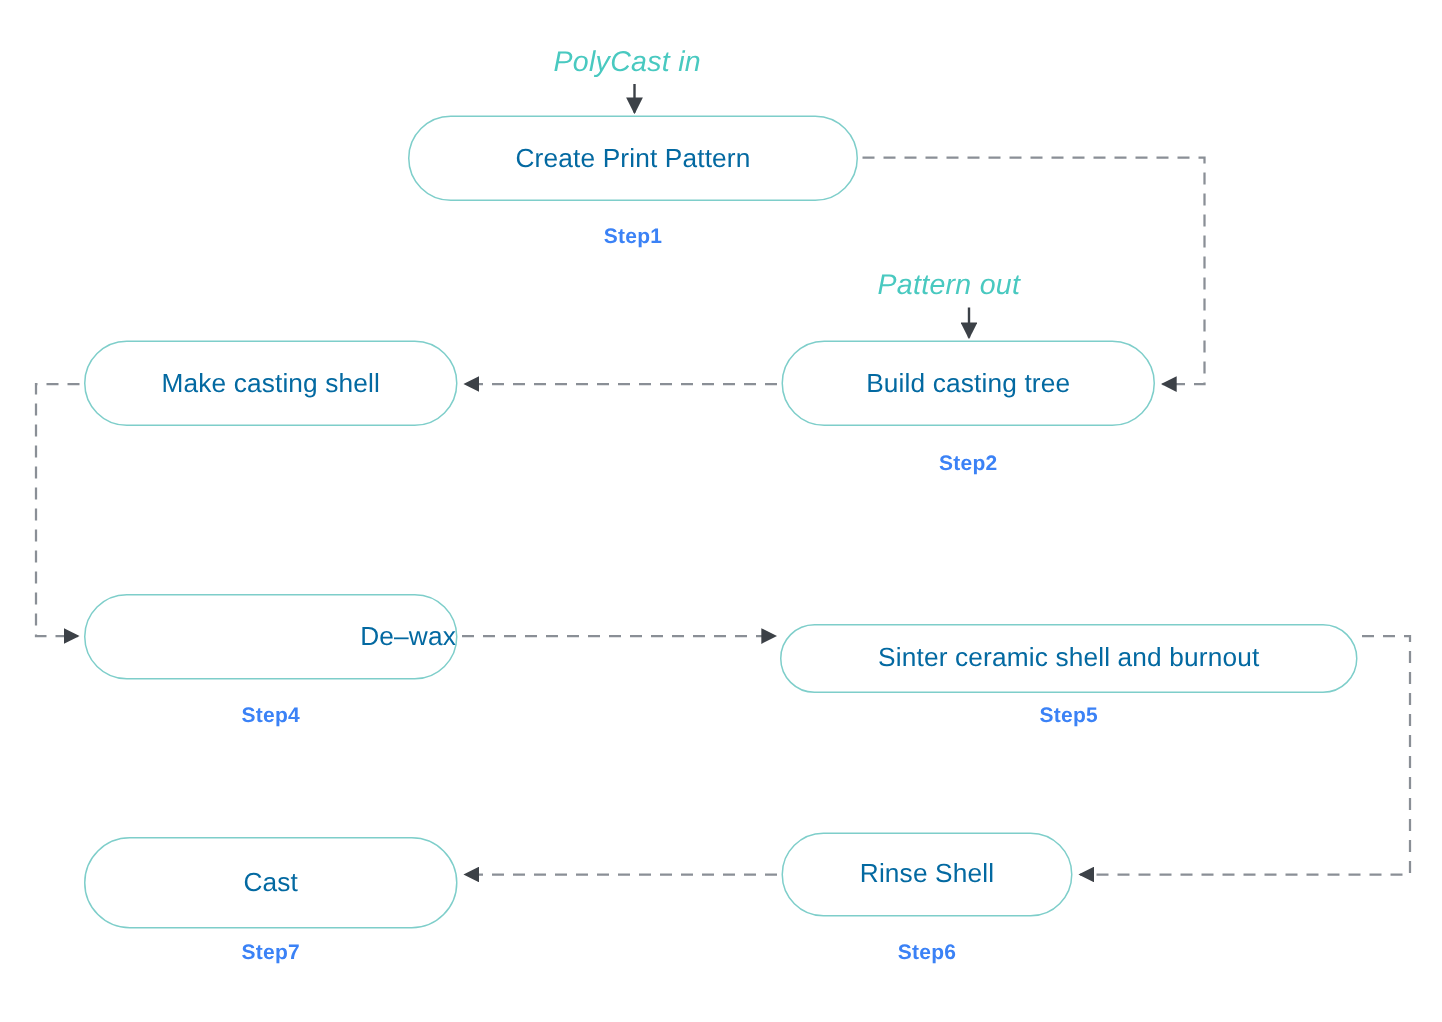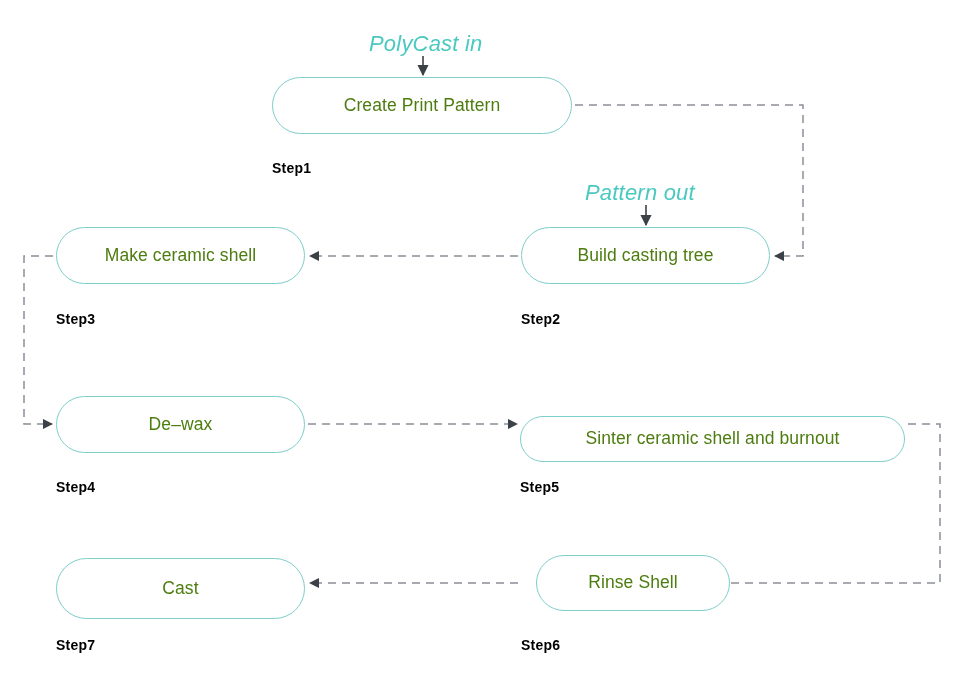--- a/index.html
+++ b/index.html
@@ -33,38 +33,38 @@
     background: #ffffff;
     border: 1.4px solid #7ececa;
     border-radius: 999px;
     display: flex;
     align-items: center;
     justify-content: center;
     z-index: 3;
   }
   .node-label {
     font-size: 17.5px;
-    color: #4d7c0f;
+    color: #0369a1;
     letter-spacing: 0.1px;
     white-space: nowrap;
     line-height: 1;
   }
   .step-caption {
     position: absolute;
     font-size: 14px;
     font-weight: bold;
-    color: #000000;
+    color: #3b82f6;
+    text-align: center;
     white-space: nowrap;
     z-index: 3;
     letter-spacing: 0.2px;
-    margin-top: 11px;
   }
   .io-label {
     position: absolute;
-    font-size: 22px;
+    font-size: 19px;
     font-style: italic;
     color: #49c9c0;
     white-space: nowrap;
     z-index: 3;
     letter-spacing: 0.2px;
   }
 </style>
 </head>
 <body>
 
@@ -118,35 +118,34 @@
     <span class="node-label">Create Print Pattern</span>
   </div>
   <div class="step-caption" style="left:272px; top:149px; width:300px;">Step1</div>
 
   <div class="node" style="left:521px; top:227px; width:249px; height:57px;justify-content:center;">
     <span class="node-label">Build casting tree</span>
   </div>
   <div class="step-caption" style="left:521px; top:300px; width:249px;">Step2</div>
 
   <div class="node" style="left:56px; top:227px; width:249px; height:57px;">
-    <span class="node-label">Make ceramic shell</span>
+    <span class="node-label">Make casting shell</span>
   </div>
-  <div class="step-caption" style="left:56px; top:300px; width:249px;">Step3</div>
 
-  <div class="node" style="left:56px; top:396px; width:249px; height:57px;">
+  <div class="node" style="left:56px; top:396px; width:249px; height:57px;justify-content:flex-end;">
     <span class="node-label">De–wax</span>
   </div>
   <div class="step-caption" style="left:56px; top:468px; width:249px;">Step4</div>
 
   <div class="node" style="left:520px; top:416px; width:385px; height:46px;">
     <span class="node-label">Sinter ceramic shell and burnout</span>
   </div>
   <div class="step-caption" style="left:520px; top:468px; width:385px;">Step5</div>
 
-  <div class="node" style="left:536px; top:555px; width:194px; height:56px;">
+  <div class="node" style="left:521px; top:555px; width:194px; height:56px;">
     <span class="node-label">Rinse Shell</span>
   </div>
   <div class="step-caption" style="left:521px; top:626px; width:194px;">Step6</div>
 
   <div class="node" style="left:56px; top:558px; width:249px; height:61px;">
     <span class="node-label">Cast</span>
   </div>
   <div class="step-caption" style="left:56px; top:626px; width:249px;">Step7</div>
 
 </div>

